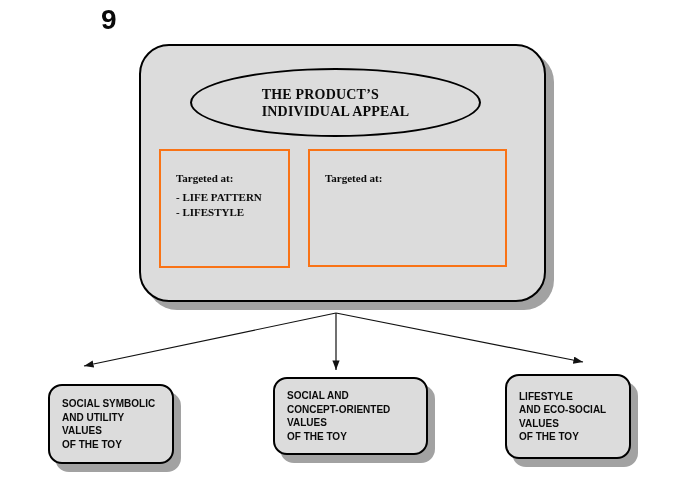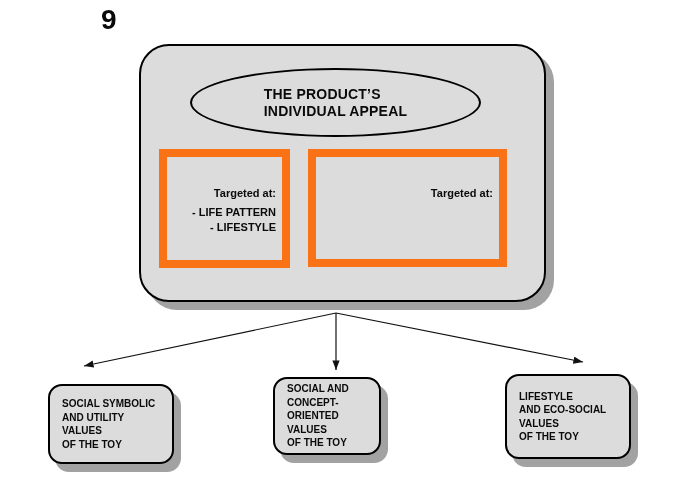--- a/index.html
+++ b/index.html
@@ -27,20 +27,21 @@
   .main-panel {
     position: absolute;
     left: 139px;
     top: 44px;
     width: 407px;
     height: 258px;
     background: #dcdcdc;
     border: 2.5px solid #000;
     border-radius: 30px;
     box-shadow: 8px 8px 0 #a2a2a2;
+    font-family: Liberation Serif, serif;
   }
   .ellipse {
     position: absolute;
     left: 49px;
     top: 22px;
     width: 291px;
     height: 69px;
     border: 2.5px solid #000;
     border-radius: 50%;
     display: flex;
@@ -50,26 +51,25 @@
   .ellipse-text {
     font-size: 14px;
     font-weight: bold;
     line-height: 17px;
     letter-spacing: 0.2px;
     text-align: left;
     white-space: pre-line;
   }
   .inner-box {
     position: absolute;
-    border: 8px solid #f97316;
-    padding: 29px 6px 0 15px;
+    border: 2px solid #f97316;
+    padding: 20px 6px 0 15px;
     font-size: 11px;
     font-weight: bold;
     line-height: 15px;
-    text-align: right;
   }
   .inner-box.left-box  { left: 18px;  top: 103px; width: 131px; height: 119px; }
   .inner-box.right-box { left: 167px; top: 103px; width: 199px; height: 118px; }
   .inner-items {
     display: block;
     margin-top: 4px;
     white-space: pre-line;
   }
   .inner-heading { display: block; white-space: pre-line; }
   
@@ -92,21 +92,21 @@
     padding-left: 12px;
     padding-right: 4px;
   }
   .value-box .value-text {
     font-size: 10px;
     font-weight: bold;
     line-height: 13.5px;
     white-space: pre-line;
   }
   .value-box.b1 { left: 48px;  top: 384px; width: 126px; height: 80px; }
-  .value-box.b2 { left: 273px; top: 377px; width: 108px; height: 78px; }
+  .value-box.b2 { left: 273px; top: 377px; width: 155px; height: 78px; }
   .value-box.b3 { left: 505px; top: 374px; width: 126px; height: 85px; }
 </style>
 </head>
 <body>
 
 <div class="page">
 
   <div class="page-number">9</div>
 
   <div class="main-panel">

